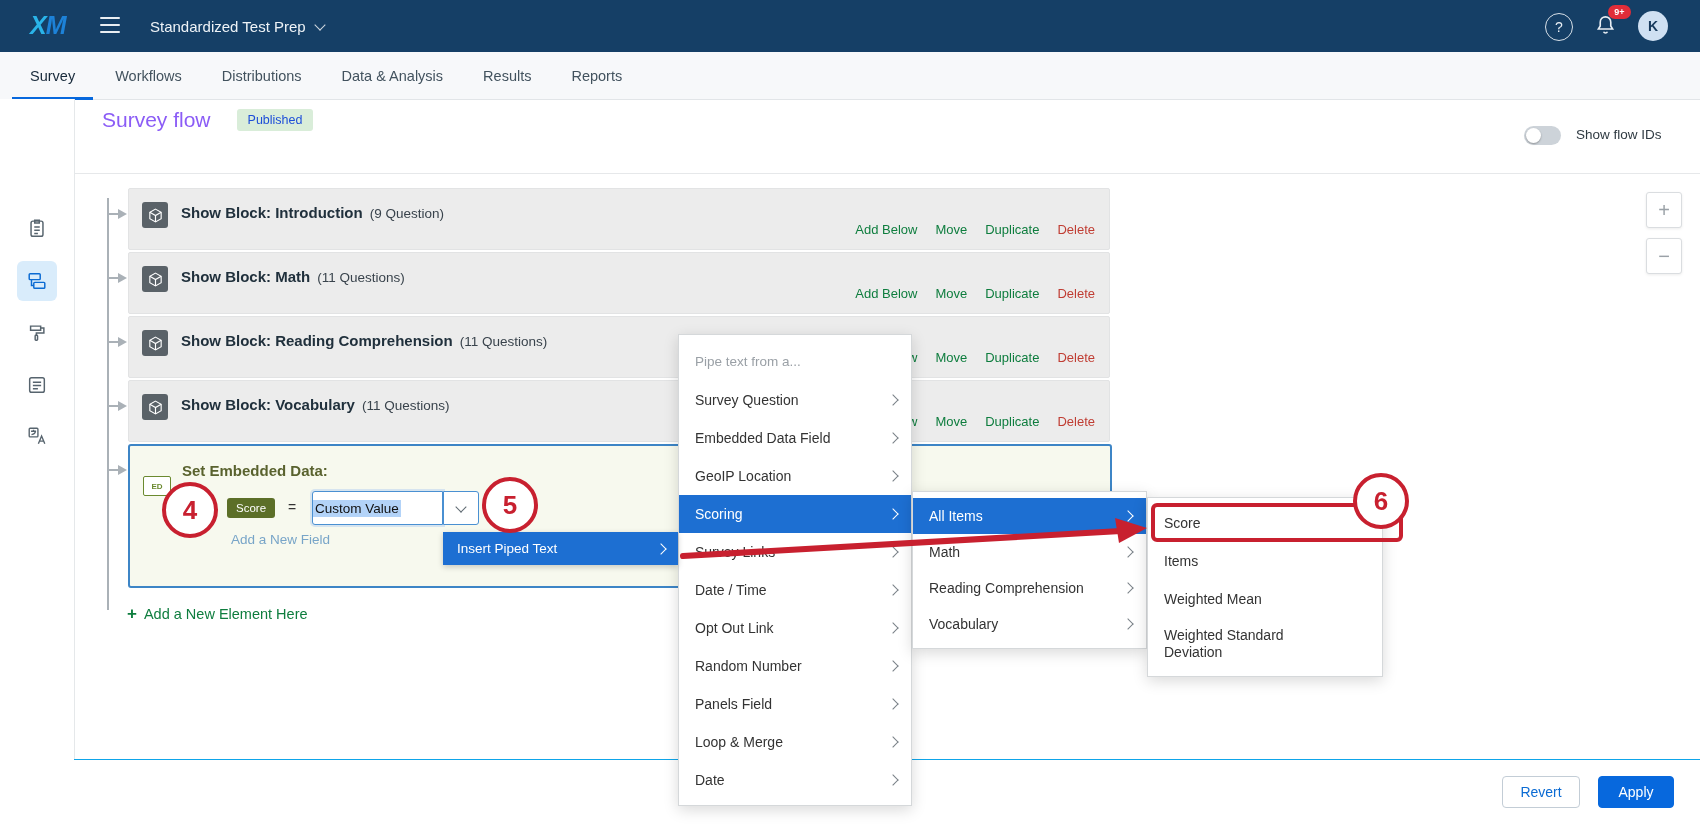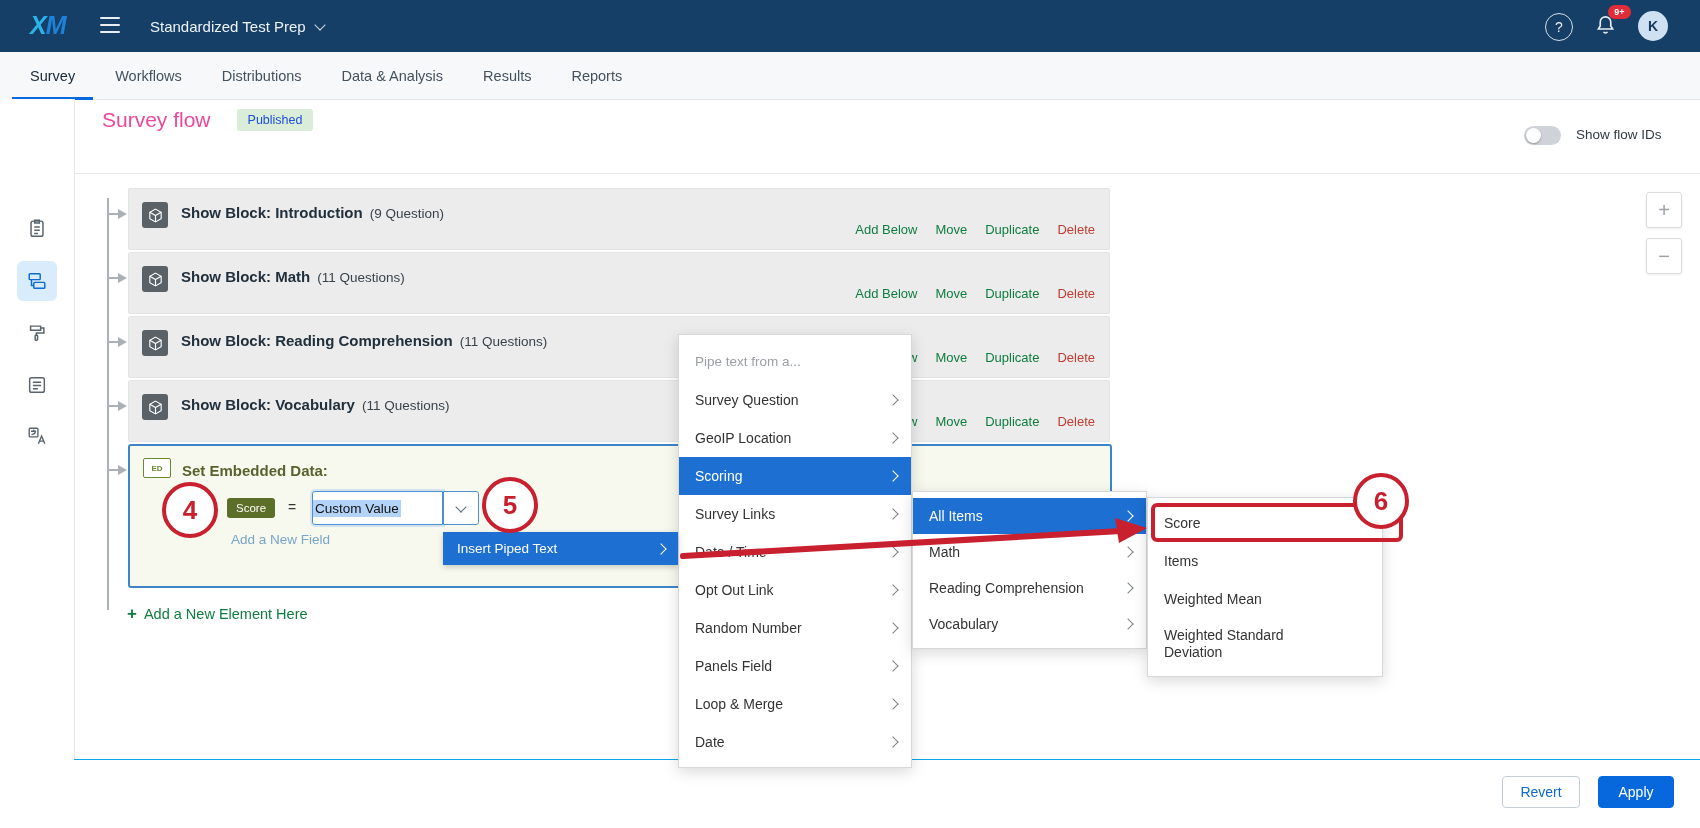--- a/index.html
+++ b/index.html
@@ -32,42 +32,42 @@
   .tab.active::after{content:"";position:absolute;left:2px;right:2px;bottom:-1px;height:3px;background:#0768dd;}
 
   
   .rail{position:absolute;left:0;top:99px;bottom:0;width:74px;background:#fff;border-right:1px solid #e5e8ea;}
   .rail-btn{position:absolute;left:17px;width:40px;height:40px;border-radius:6px;color:#57646e;
             display:flex;align-items:center;justify-content:center;cursor:pointer;}
   .rail-btn.active{background:#d9ecfb;color:#0b6bd3;}
 
   
   .page-header{position:absolute;left:102px;top:108px;display:flex;align-items:center;gap:26px;}
-  .page-title{font-size:21px;font-weight:500;color:#ec4899;}
+  .page-title{font-size:21px;font-weight:500;color:#8b5cf6;}
   .status-badge{background:#d9edd9;color:#1d4ed8;font-size:12.5px;padding:4px 11px;border-radius:3px;}
   .flowids{position:absolute;left:1524px;top:126px;display:flex;align-items:center;}
   .toggle{position:relative;width:37px;height:19px;border-radius:10px;background:#cdd3d9;cursor:pointer;}
   .toggle .knob{position:absolute;left:2px;top:2px;width:15px;height:15px;border-radius:50%;background:#fff;box-shadow:0 1px 2px rgba(0,0,0,.3);}
   .flowids-label{position:absolute;left:1576px;top:127px;font-size:13.5px;color:#2f3a42;white-space:nowrap;}
   .canvas-divider{position:absolute;left:74px;right:0;top:173px;border-top:1px solid #e6e8ea;}
 
   
   .connectors,.red-overlay{position:absolute;left:0;top:0;pointer-events:none;}
   .connectors{z-index:1;} .red-overlay{z-index:30;}
   .block{position:absolute;left:128px;width:980px;height:60px;background:#ececec;border:1px solid #e2e3e4;border-radius:2px;z-index:2;}
   .block-icon{position:absolute;left:13px;top:13px;width:26px;height:26px;background:#5a6268;border-radius:3px;
               display:flex;align-items:center;justify-content:center;}
   .block-title{position:absolute;left:52px;top:15px;font-size:15px;color:#20303c;font-weight:700;white-space:nowrap;}
   .block-count{font-weight:400;font-size:13.5px;color:#39434c;margin-left:7px;}
   .block-actions{position:absolute;right:14px;top:33px;display:flex;gap:18px;font-size:13px;}
   .link-green{color:#0e7d3e;cursor:pointer;} .link-red{color:#c03d33;cursor:pointer;}
 
   .embedded{position:absolute;left:128px;top:444px;width:980px;height:140px;background:#f7f9ee;
             border:2px solid #3d85c6;border-radius:3px;z-index:2;}
-  .ed-icon{position:absolute;left:13px;top:12px;width:26px;height:18px;background:#fff;border:1px solid #6b8a2f;border-radius:2px;
+  .ed-icon{position:absolute;left:13px;top:30px;width:26px;height:18px;background:#fff;border:1px solid #6b8a2f;border-radius:2px;
            color:#6b8a2f;font-size:8px;font-weight:700;display:flex;align-items:center;justify-content:center;}
   .ed-label{position:absolute;left:52px;top:16px;font-size:15px;font-weight:700;color:#59622e;}
   .field-pill{position:absolute;left:97px;top:52px;height:20px;line-height:20px;padding:0 9px;background:#5c6f28;
               color:#fff;font-size:11.5px;border-radius:3px;}
   .equals{position:absolute;left:158px;top:53px;font-size:14px;color:#333;}
   .value-input{position:absolute;left:182px;top:45px;width:131px;height:34px;background:#fff;border:1.5px solid #4a90d2;
                border-radius:3px 0 0 3px;box-shadow:0 0 0 2px rgba(66,133,244,.18);display:flex;align-items:center;padding-left:0;
                font-size:13.5px;color:#111;box-sizing:border-box;cursor:text;}
   .value-input .sel-text{background:#b3d3f8;padding:1px 2px;}
   .value-dropdown{position:absolute;left:313px;top:45px;width:36px;height:34px;background:#fff;border:1.5px solid #4a90d2;
@@ -321,20 +321,24 @@
     <span class="chev right"></span>
   </div>
 
   <div class="menu menu1">
     <div class="menu-header">Pipe text from a...</div>
     <div class="menu-item">
         <span>Survey Question</span>
         <span class="chev right"></span>
       </div>
     <div class="menu-item">
+        <span>Embedded Data Field</span>
+        <span class="chev right"></span>
+      </div>
+    <div class="menu-item">
         <span>GeoIP Location</span>
         <span class="chev right"></span>
       </div>
     <div class="menu-item sel">
         <span>Scoring</span>
         <span class="chev right"></span>
       </div>
     <div class="menu-item">
         <span>Survey Links</span>
         <span class="chev right"></span>

